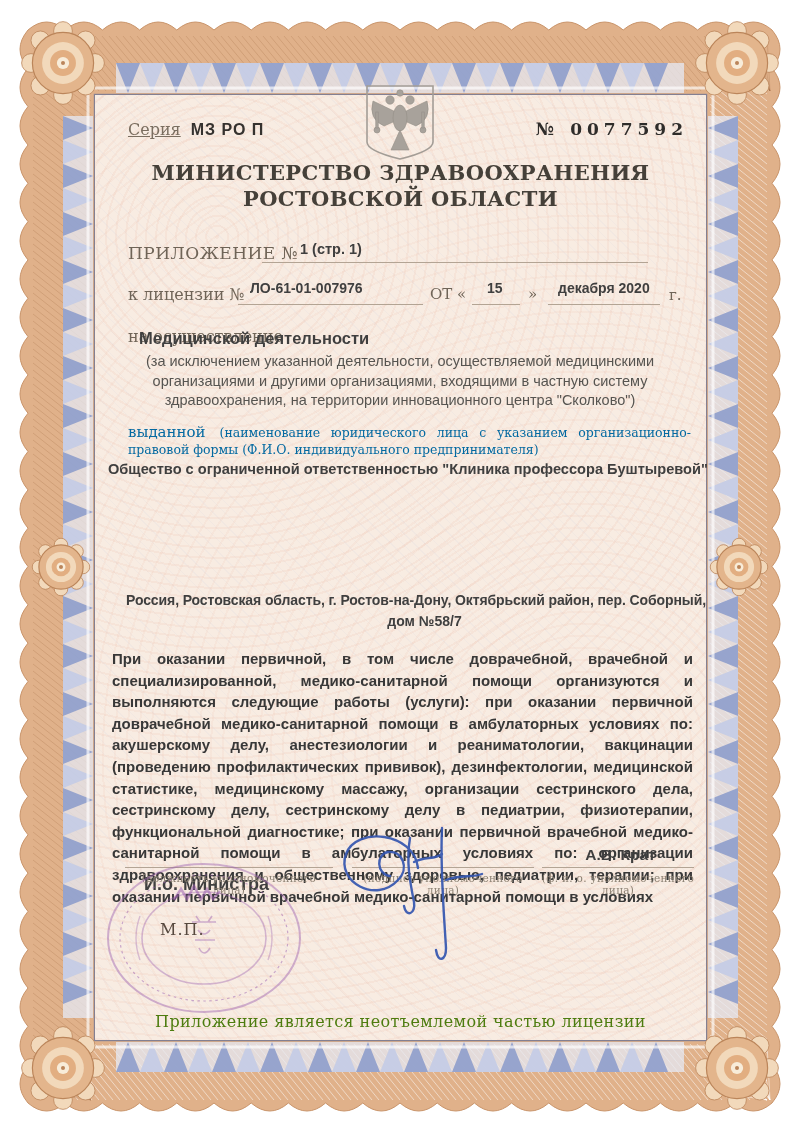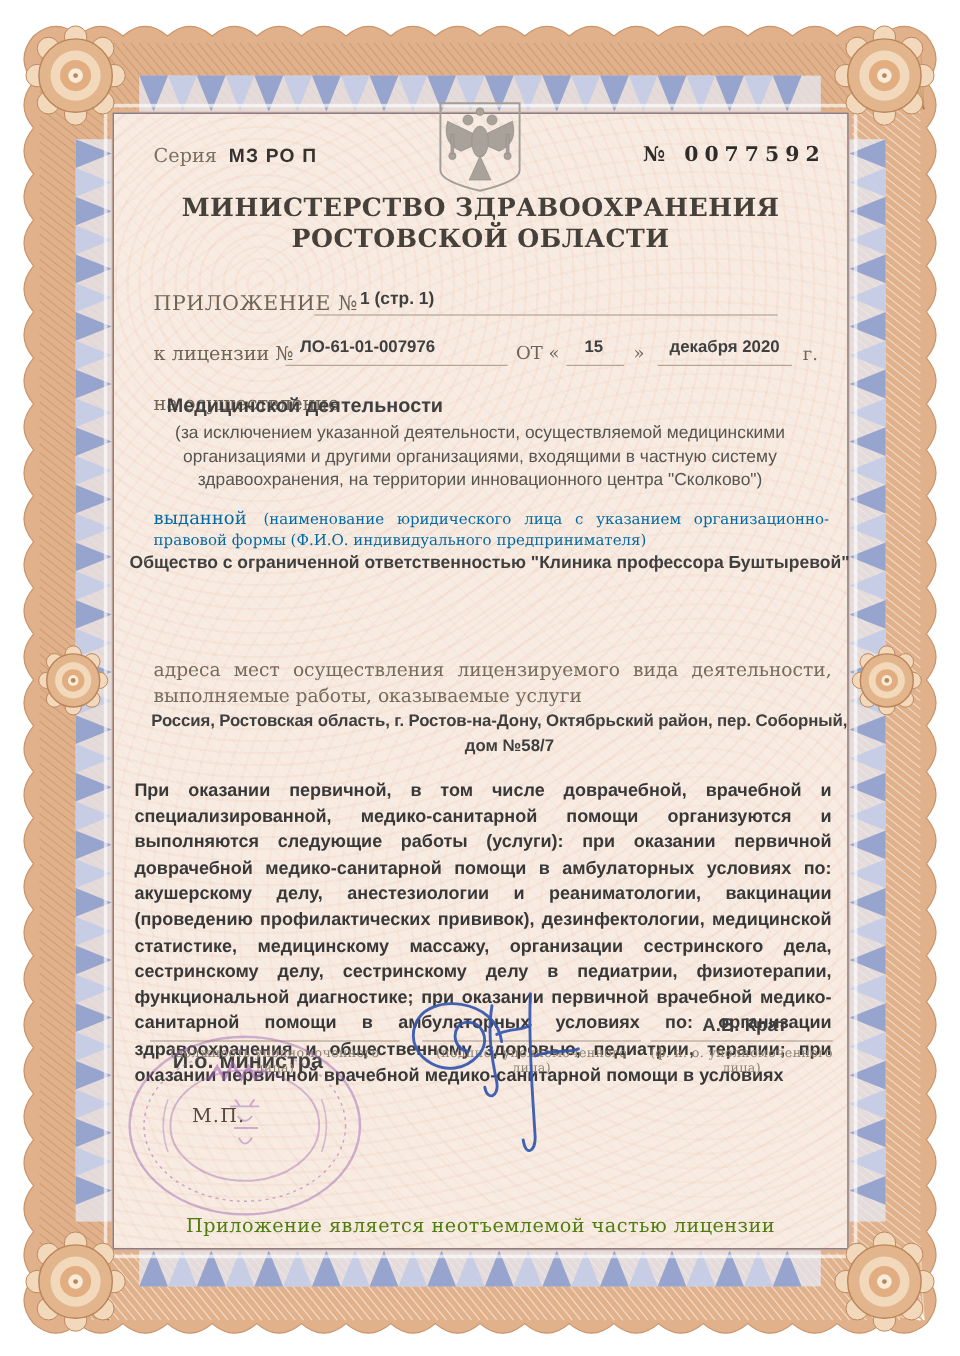--- a/index.html
+++ b/index.html
@@ -14,21 +14,21 @@
          #f8ece2;}
   .serif{font-family:"DejaVu Serif","Liberation Serif",serif;}
   .sans{font-family:"Liberation Sans",sans-serif;}
   .abs{position:absolute;}
   .lbl{color:#6f6457;}
   .val{color:#3f3f3f;font-weight:700;}
   .uline{position:absolute;border-bottom:1.2px solid #b3a494;height:0;}
   .cap{position:absolute;font-family:"DejaVu Serif",serif;font-size:10.5px;color:#8b8072;
        text-align:center;letter-spacing:.3px;}
   #series-row{left:128px;top:120px;font-size:16px;}
-  #series-label{color:#7a6e60;}
+  #series-label{color:#7a6e60;text-decoration:underline;}
   #series-value{font-weight:700;color:#35322f;letter-spacing:1px;margin-left:10px;}
   #doc-number{right:112px;top:119px;font-family:"DejaVu Serif",serif;font-weight:700;
               font-size:17px;color:#2e2c2a;letter-spacing:5px;}
   #ministry-title{left:95px;top:160px;width:611px;text-align:center;
                   font-family:"DejaVu Serif","Liberation Serif",serif;font-weight:700;
                   font-size:21px;line-height:26px;color:#454039;letter-spacing:.4px;}
   #appendix-label{left:128px;top:243px;font-size:17px;letter-spacing:.5px;}
   #appendix-value{left:300px;top:241px;font-size:14.5px;}
   #license-label{left:128px;top:285px;font-size:16px;}
   #license-number{left:250px;top:280px;font-size:14px;}
@@ -834,21 +834,20 @@
 
   <div class="abs serif lbl" id="activity-label">на осуществление</div>
   <div class="abs sans val" id="activity-title">Медицинской деятельности</div>
   <div class="abs sans" id="activity-note">(за исключением указанной деятельности, осуществляемой медицинскими организациями и другими организациями, входящими в частную систему здравоохранения, на территории инновационного центра "Сколково")</div>
 
   <div class="abs" id="issued-block">
     <span class="serif" id="issued-label">выданной</span><span>(наименование юридического лица с указанием организационно-правовой формы (Ф.И.О. индивидуального предпринимателя)</span>
   </div>
   <div class="abs sans val" id="issued-value">Общество с ограниченной ответственностью "Клиника профессора Буштыревой"</div>
 
-  <div class="abs" id="addresses-label">адреса мест осуществления лицензируемого вида деятельности, выполняемые работы, оказываемые услуги</div>
   <div class="abs sans val" id="address-line1">Россия, Ростовская область, г. Ростов-на-Дону, Октябрьский район, пер. Соборный,</div>
   <div class="abs sans val" id="address-line2">дом №58/7</div>
 
   <div class="abs sans" id="works-paragraph">При оказании первичной, в том числе доврачебной, врачебной и специализированной, медико-санитарной помощи организуются и выполняются следующие работы (услуги): при оказании первичной доврачебной медико-санитарной помощи в амбулаторных условиях по: акушерскому делу, анестезиологии и реаниматологии, вакцинации (проведению профилактических прививок), дезинфектологии, медицинской статистике, медицинскому массажу, организации сестринского дела, сестринскому делу, сестринскому делу в педиатрии, физиотерапии, функциональной диагностике; при оказании первичной врачебной медико-санитарной помощи в амбулаторных условиях по: организации здравоохранения и общественному здоровью, педиатрии, терапии; при оказании первичной врачебной медико-санитарной помощи в условиях</div>
 
   <div class="abs sans val" id="sig-position">И.о. министра</div>
   <div class="uline" style="left:125px;top:867px;width:208px"></div>
   <div class="cap" style="left:125px;top:872px;width:208px">(должность уполномоченного лица)</div>
   <div class="uline" style="left:352px;top:867px;width:182px"></div>
   <div class="cap" style="left:352px;top:872px;width:182px">(подпись уполномоченного лица)</div>

